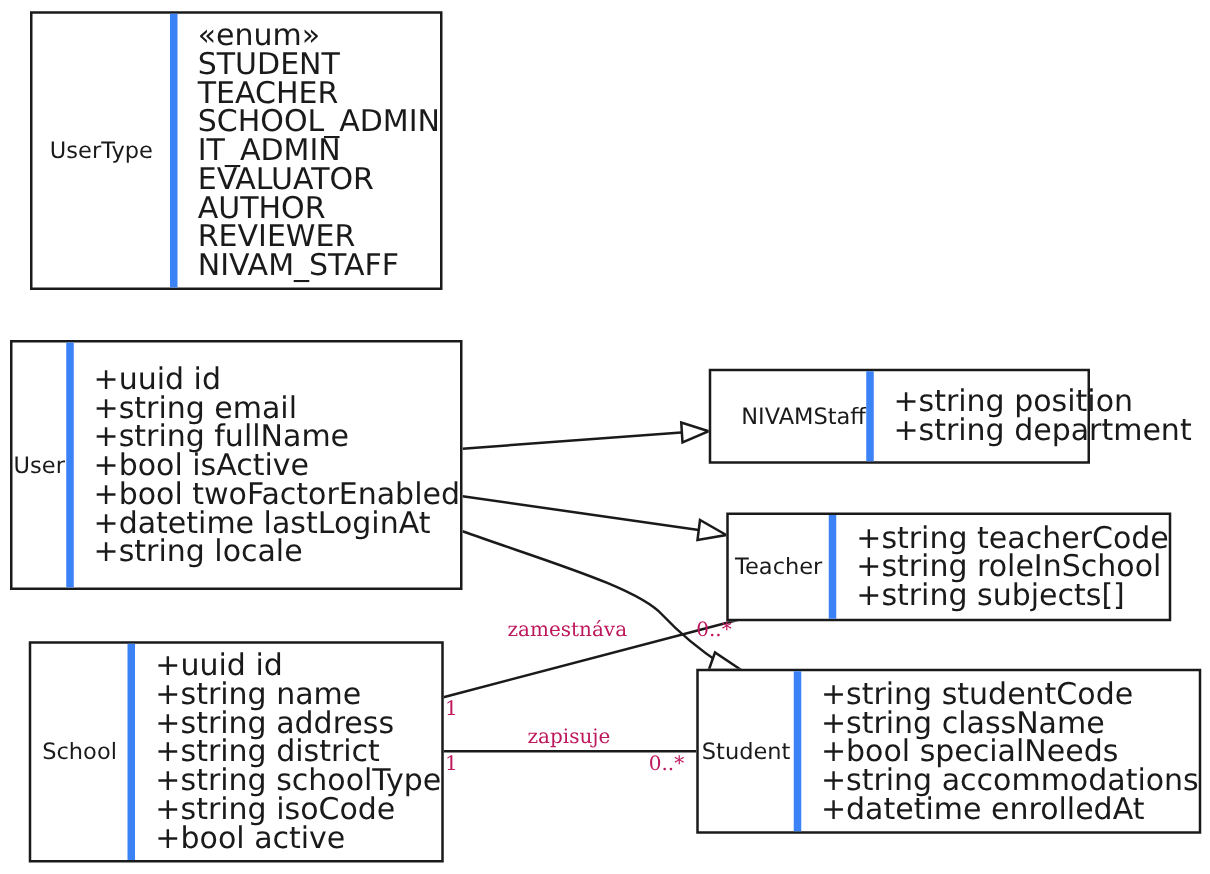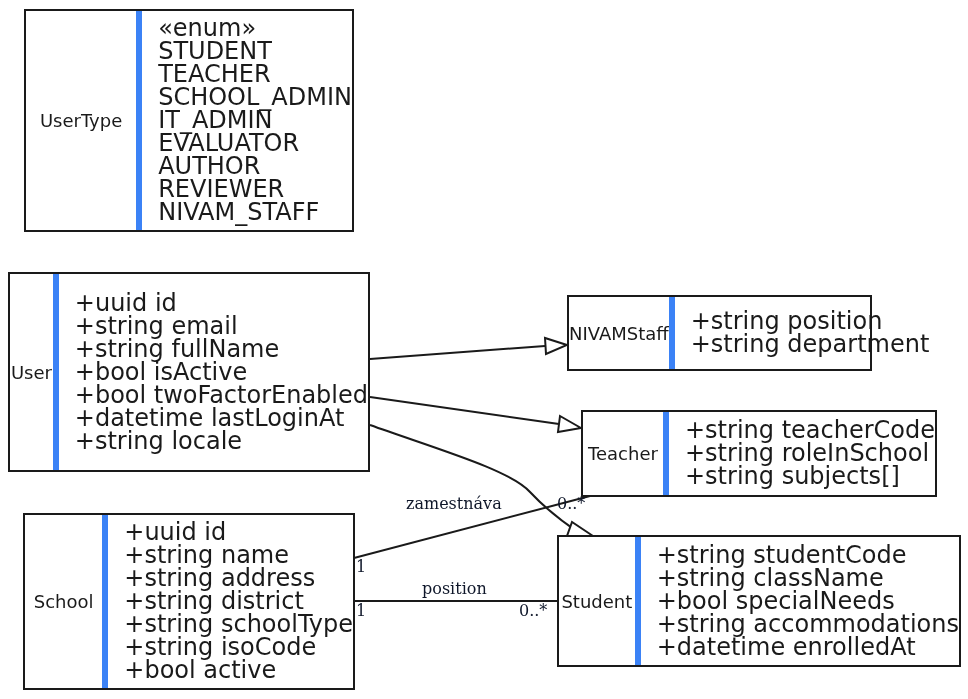--- a/index.html
+++ b/index.html
@@ -5,21 +5,21 @@
   html, body { margin: 0; padding: 0; background: #ffffff; }
   body { width: 968px; height: 699px; position: relative; overflow: hidden;
          font-family: "DejaVu Sans", sans-serif; color: #1a1a1a; }
   .cls { position: absolute; border: 2px solid #1a1a1a; box-sizing: border-box; display: flex; background: #fff; }
   .cls .name { border-right: 6px solid #3b82f6; display: flex; align-items: center; justify-content: center;
                font-size: 18px; box-sizing: border-box; }
   .cls .attrs { display: flex; flex-direction: column; justify-content: center; padding-left: 16px;
                 font-size: 24px; line-height: 23px; white-space: nowrap; }
   .cls .attrs span { display: block; }
   svg.edges { position: absolute; left: 0; top: 0; }
-  .lbl { position: absolute; font-family: "DejaVu Serif", serif; font-size: 16px; color: #0f172a; white-space: nowrap; }
+  .lbl { position: absolute; font-family: "DejaVu Serif", serif; font-size: 16px; color: #be185d; white-space: nowrap; }
 </style>
 </head>
 <body>
 
 <svg class="edges" width="968" height="699" viewBox="0 0 968 699">
   <g fill="none" stroke="#1a1a1a" stroke-width="2">
 
     <path d="M370,359 L545,346"></path>
     <polygon fill="#fff" points="567,345 545,338 546,354"></polygon>
 
@@ -31,21 +31,21 @@
 
     <path d="M354,558 L590,496"></path>
 
     <path d="M354,601 L557,601"></path>
   </g>
 </svg>
 
 <div class="lbl" style="left:406px;top:494px;">zamestnáva</div>
 <div class="lbl" style="left:557px;top:494px;">0..*</div>
 <div class="lbl" style="left:356px;top:557px;">1</div>
-<div class="lbl" style="left:422px;top:579px;">position</div>
+<div class="lbl" style="left:422px;top:579px;">zapisuje</div>
 <div class="lbl" style="left:519px;top:601px;">0..*</div>
 <div class="lbl" style="left:356px;top:601px;">1</div>
 
 <div class="cls" style="left:24px;top:9px;width:330px;height:223px;">
   <div class="name" style="width:130px;">UserType</div>
   <div class="attrs">
     <span>«enum»</span>
     <span>STUDENT</span>
     <span>TEACHER</span>
     <span>SCHOOL_ADMIN</span>
@@ -63,21 +63,21 @@
     <span>+uuid id</span>
     <span>+string email</span>
     <span>+string fullName</span>
     <span>+bool isActive</span>
     <span>+bool twoFactorEnabled</span>
     <span>+datetime lastLoginAt</span>
     <span>+string locale</span>
   </div>
 </div>
 
-<div class="cls" style="left:567px;top:295px;width:305px;height:76px;">
+<div class="cls" style="left:567px;top:295px;width:305px;height:76px;padding-left:24px;">
   <div class="name" style="width:149px;">NIVAMStaff</div>
   <div class="attrs">
     <span>+string position</span>
     <span>+string department</span>
   </div>
 </div>
 
 <div class="cls" style="left:581px;top:410px;width:356px;height:87px;">
   <div class="name" style="width:113px;">Teacher</div>
   <div class="attrs">

